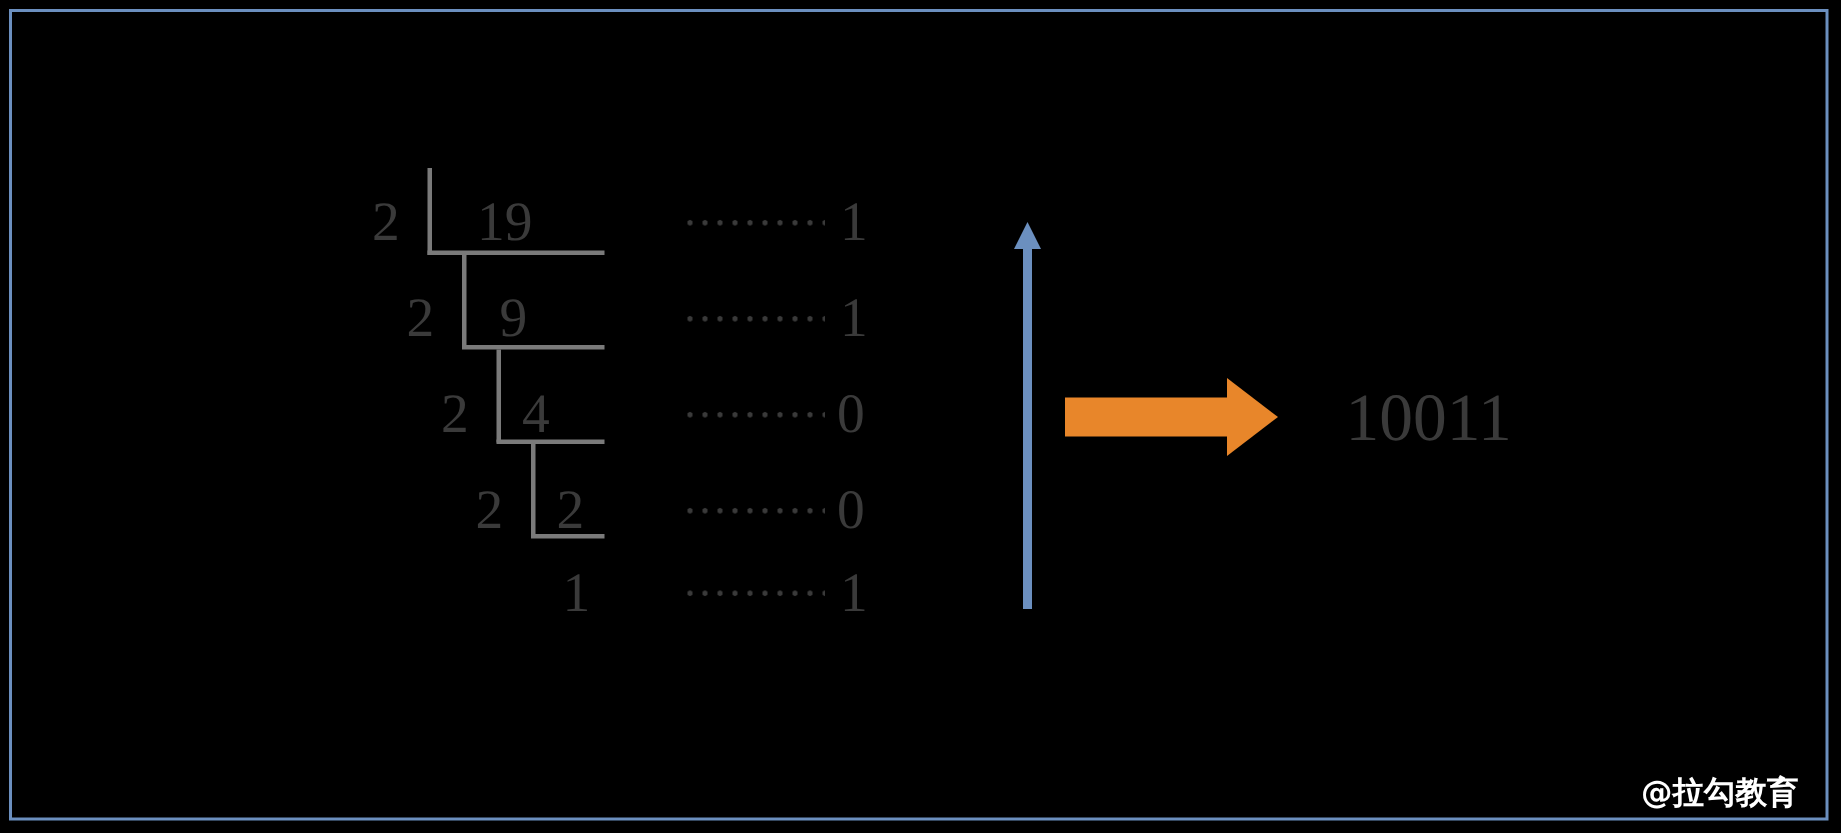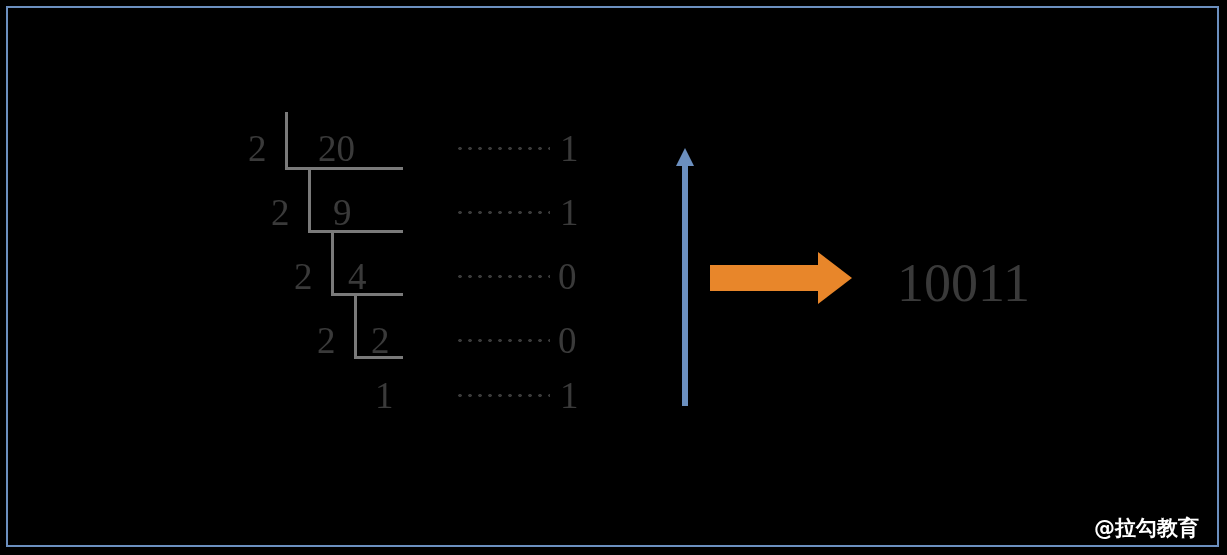--- a/index.html
+++ b/index.html
@@ -133,21 +133,21 @@
     border-top: 26px solid transparent;
     border-bottom: 26px solid transparent;
     border-left: 34px solid #E8862A;
   }
   
   #result-value {
     position: absolute;
     left: 897px;
     top: 256px;
     color: #3a3a3a;
-    font-size: 54px;
+    font-size: 45px;
     line-height: 1;
     letter-spacing: 0px;
     white-space: nowrap;
   }
   
   #watermark {
     position: absolute;
     right: 28px;
     bottom: 16px;
     color: #ffffff;
@@ -162,21 +162,21 @@
 <body>
 
 <div id="canvas">
 
   <div id="frame-border"></div>
 
   <div id="division-tree">
 
     <div class="div-row" style="left:0;top:128px;">
       <span class="divisor" style="left:248px;top:2px;">2</span>
-      <span class="dividend" style="left:318px;top:2px;">20</span>
+      <span class="dividend" style="left:318px;top:2px;">19</span>
     </div>
     <div class="vline" style="left:285px;top:112px;height:58px;"></div>
     <div class="hline" style="left:285px;top:167px;width:118px;"></div>
 
     <div class="div-row" style="left:0;top:192px;">
       <span class="divisor" style="left:271px;top:2px;">2</span>
       <span class="dividend" style="left:333px;top:2px;">9</span>
     </div>
     <div class="vline" style="left:308px;top:170px;height:62px;"></div>
     <div class="hline" style="left:308px;top:230px;width:95px;"></div>

